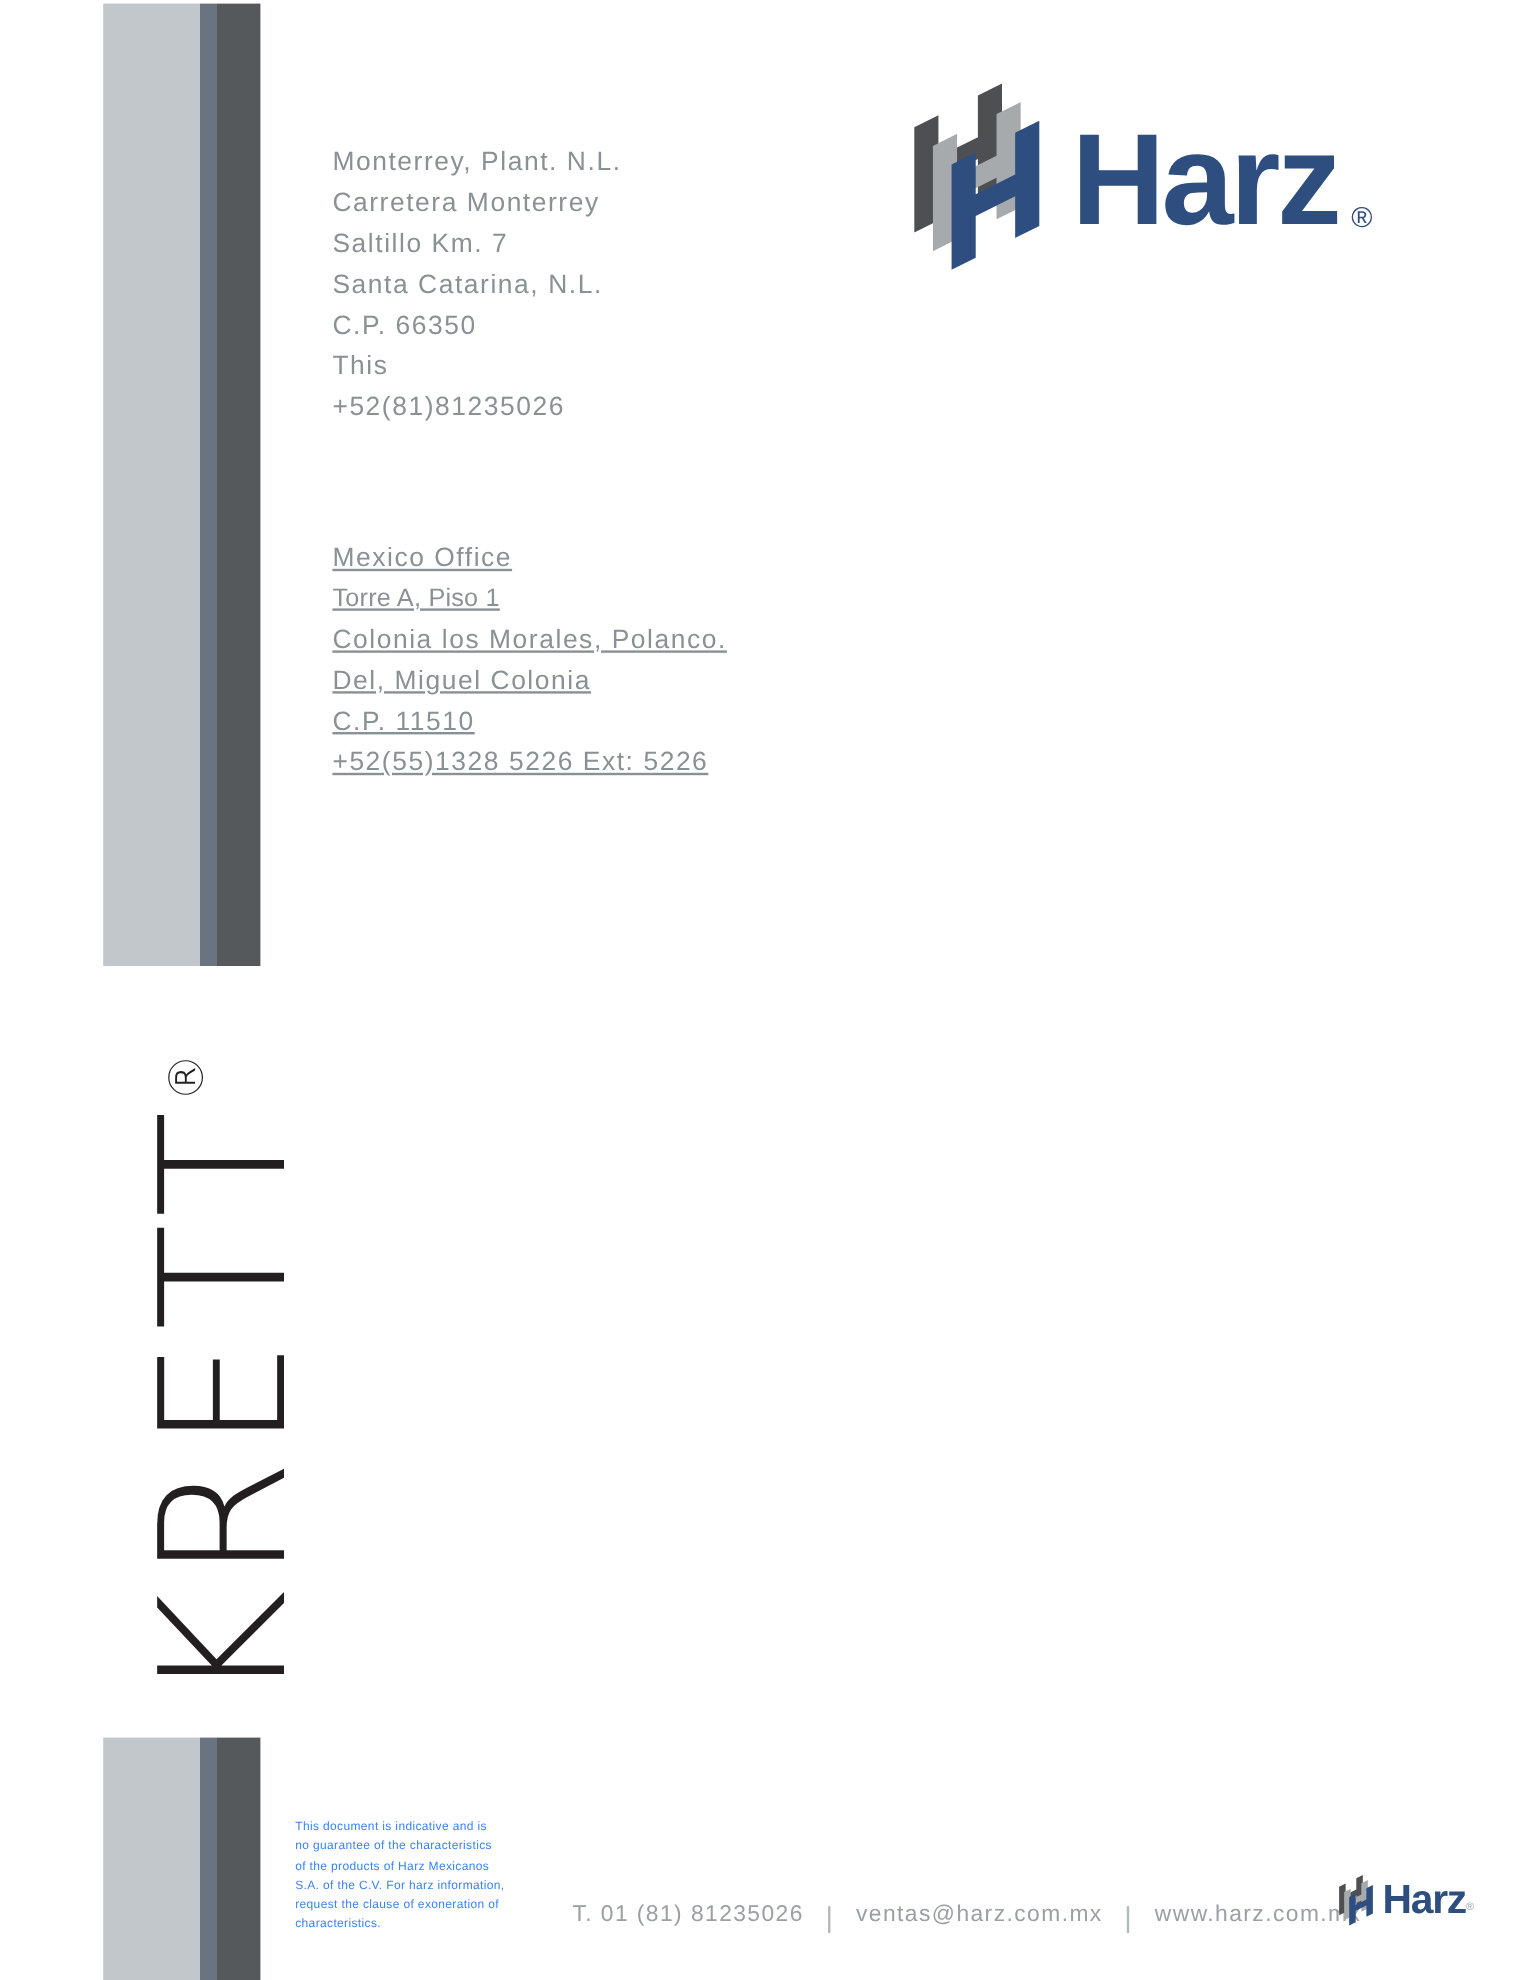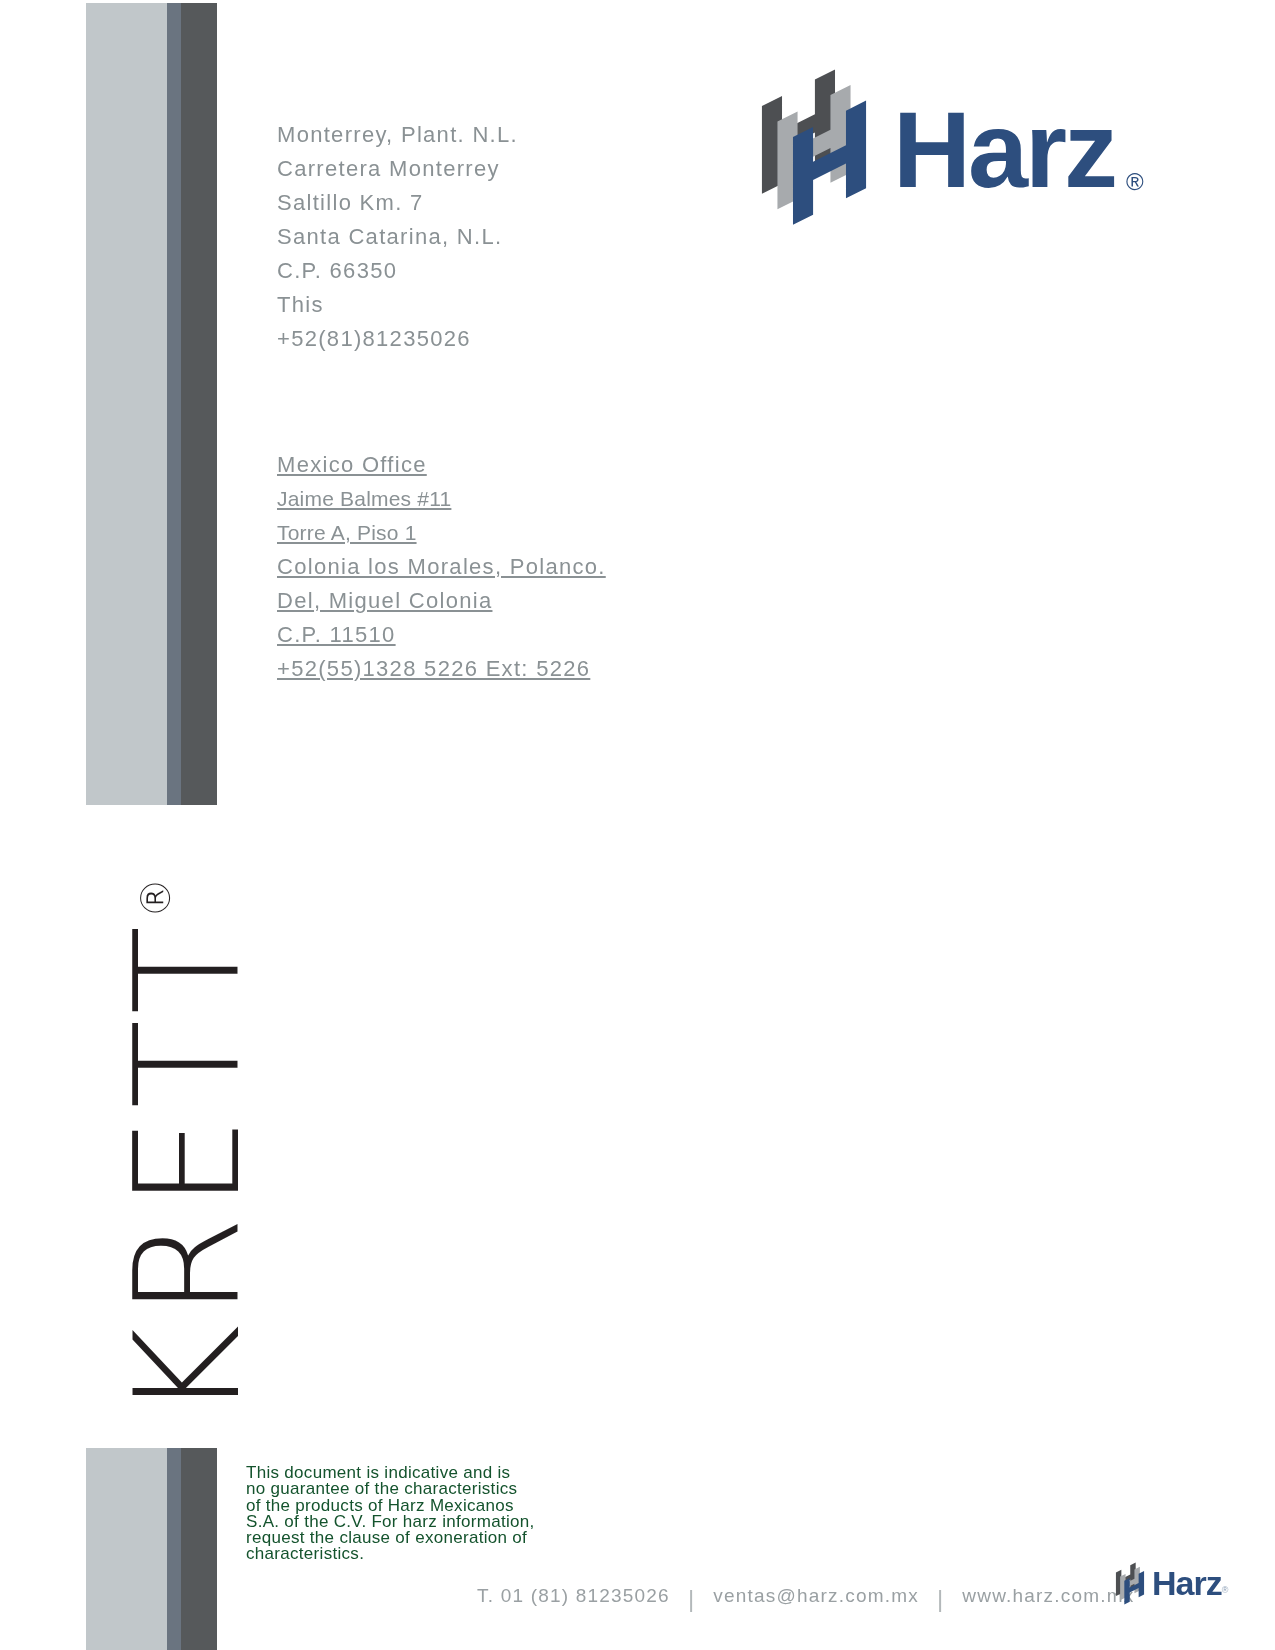--- a/index.html
+++ b/index.html
@@ -68,23 +68,23 @@
     white-space: nowrap;
   }
   .krett-reg {
     font-size: 40px;
     letter-spacing: 0;
     vertical-align: 68px;
   }
 
   
   .disclaimer {
-    position: absolute; left: 246px; top: 1465px;
-    color: #14532d;
-    font-size: 17px;
+    position: absolute; left: 246px; top: 1515px;
+    color: #3b82f6;
+    font-size: 10px;
     line-height: 16.3px;
     letter-spacing: 0.3px;
   }
 
   
   .footer {
     position: absolute; left: 477px; top: 1585px;
     display: flex; align-items: baseline; gap: 18px;
     color: #9aa0a3;
     font-size: 19px;
@@ -119,21 +119,20 @@
     <div class="addr-line">Carretera Monterrey</div>
     <div class="addr-line">Saltillo Km. 7</div>
     <div class="addr-line">Santa Catarina, N.L.</div>
     <div class="addr-line">C.P. 66350</div>
     <div class="addr-line">This</div>
     <div class="addr-line">+52(81)81235026</div>
   </div>
 
   <div class="addr mexico">
     <div class="addr-line">Mexico Office</div>
-    <div class="addr-line compact">Jaime Balmes #11</div>
     <div class="addr-line compact">Torre A, Piso 1</div>
     <div class="addr-line">Colonia los Morales, Polanco.</div>
     <div class="addr-line">Del, Miguel Colonia</div>
     <div class="addr-line">C.P. 11510</div>
     <div class="addr-line">+52(55)1328 5226 Ext: 5226</div>
   </div>
 
   <svg class="logo-icon-top" width="148" height="170" viewBox="0 0 162 186" aria-hidden="true">
     <g id="harz-cube">
       <path fill="#4d4f52" transform="translate(24,46) skewY(-26.565)" d="M0 0 H22 V38 H58 V0 H80 V96 H58 V58 H22 V96 H0 Z"></path>

